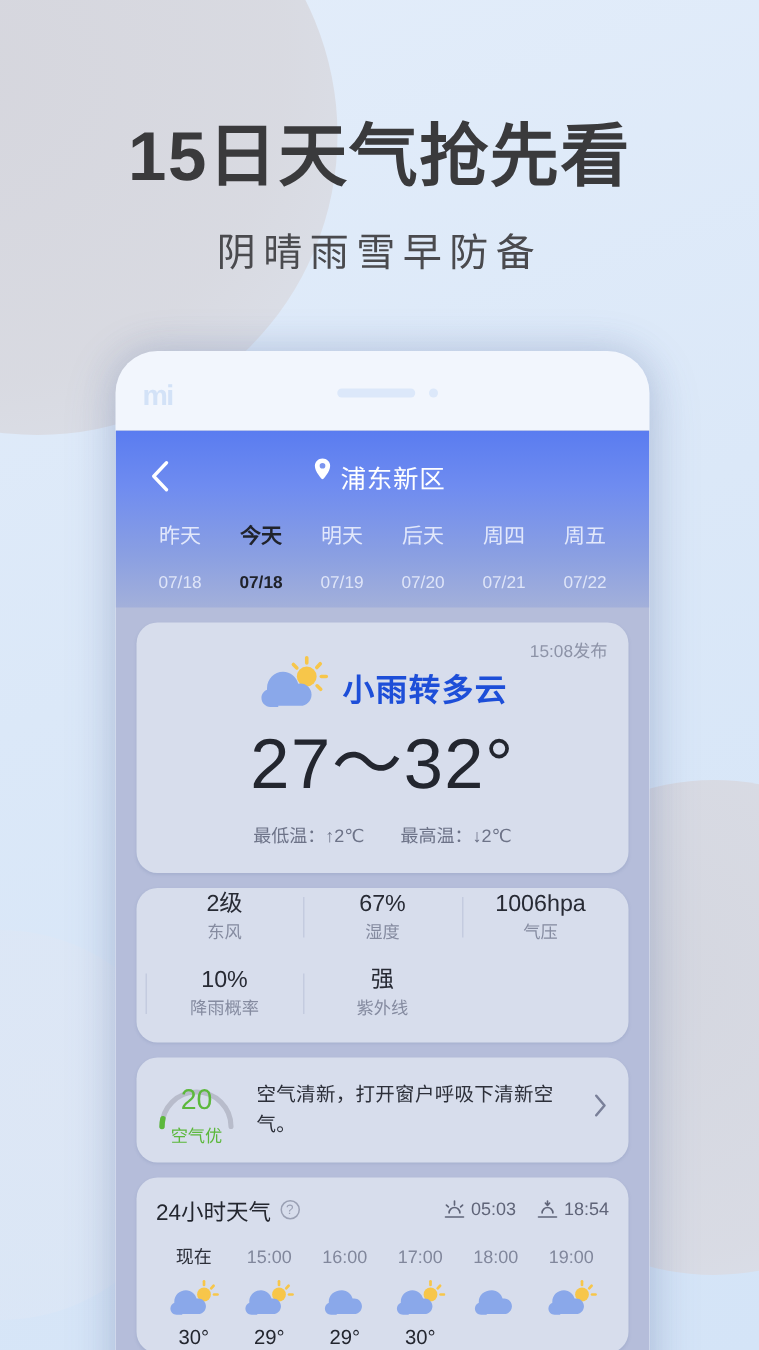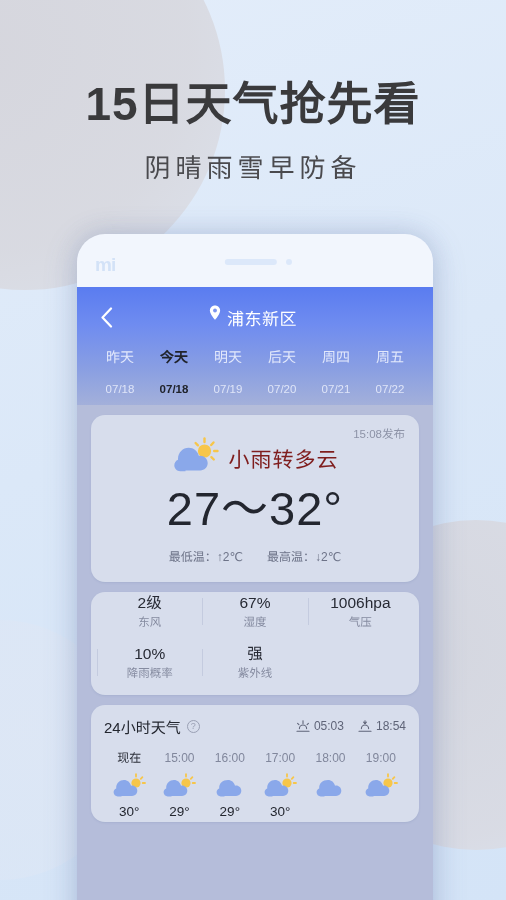--- a/index.html
+++ b/index.html
@@ -88,21 +88,21 @@
   .card {
     background:#d7ddec; border-radius:14px; position:relative;
     box-shadow:0 1px 2px rgba(120,135,175,.22);
   }
 
   
   .card-main { padding:10px 14px 18px; }
   .publish { position:absolute; right:14px; top:10px; font-size:11.5px; color:#8d93a7; }
   .cond-row { display:flex; align-items:center; justify-content:center; gap:9px;
               margin-top:10px; height:46px; }
-  .cond-text { font-size:21px; color:#7f1d1d; font-weight:400; letter-spacing:1px; }
+  .cond-text { font-size:21px; color:#1d4ed8; font-weight:700; letter-spacing:1px; }
   .temp-big { text-align:center; font-size:47px; font-weight:400; color:#23262f;
               letter-spacing:1px; margin-top:2px; line-height:1.1; }
   .minmax { display:flex; justify-content:center; gap:24px; margin-top:12px;text-align:right; }
   .minmax span { font-size:12px; color:#6d7governments; }
   .minmax span { font-size:12px; color:#6d7388; }
 
   
   .card-metrics { margin-top:10px; padding:0 6px 13px; }
   .m-grid { display:grid; grid-template-columns:1fr 1fr 1fr; row-gap:12px; }
   .m-cell { text-align:center; position:relative; }
@@ -262,20 +262,36 @@
             <div class="m-val">10%</div>
             <div class="m-lab">降雨概率</div>
           </div>
           <div class="m-cell">
             <div class="m-val">强</div>
             <div class="m-lab">紫外线</div>
           </div>
         </div>
       </div>
 
+      <div class="card card-air">
+        <div class="gauge">
+          <svg width="56" height="40" viewBox="0 0 56 40">
+            <path d="M5 35 A23 23 0 1 1 51 35" fill="none" stroke="#b8bccb" stroke-width="3.4" stroke-linecap="round"></path>
+            <path d="M5 35 A23 23 0 0 1 5.6 29.8" fill="none" stroke="#5cb83c" stroke-width="3.6" stroke-linecap="round"></path>
+          </svg>
+          <div class="aqi-num">20</div>
+          <div class="aqi-lab">空气优</div>
+        </div>
+        <div class="air-text">空气清新，打开窗户呼吸下清新空气。</div>
+        <div class="air-arrow">
+          <svg width="9" height="16" viewBox="0 0 9 16">
+            <path d="M1.5 1.5 L7 8 L1.5 14.5" fill="none" stroke="#7a8099" stroke-width="1.7" stroke-linecap="round" stroke-linejoin="round"></path>
+          </svg>
+        </div>
+      </div>
 
       <div class="card card-hour">
         <div class="hour-head">
           <span class="hour-title">24小时天气</span>
           <span class="q-icon">?</span>
           <div class="sun-group">
             <div class="sun-item">
               <svg width="14" height="13" viewBox="0 0 14 13">
                 <g stroke="#5f6478" stroke-width="1.1" stroke-linecap="round" fill="none">
                   <path d="M3.4 8.6 A3.6 3.6 0 0 1 10.6 8.6"></path>

